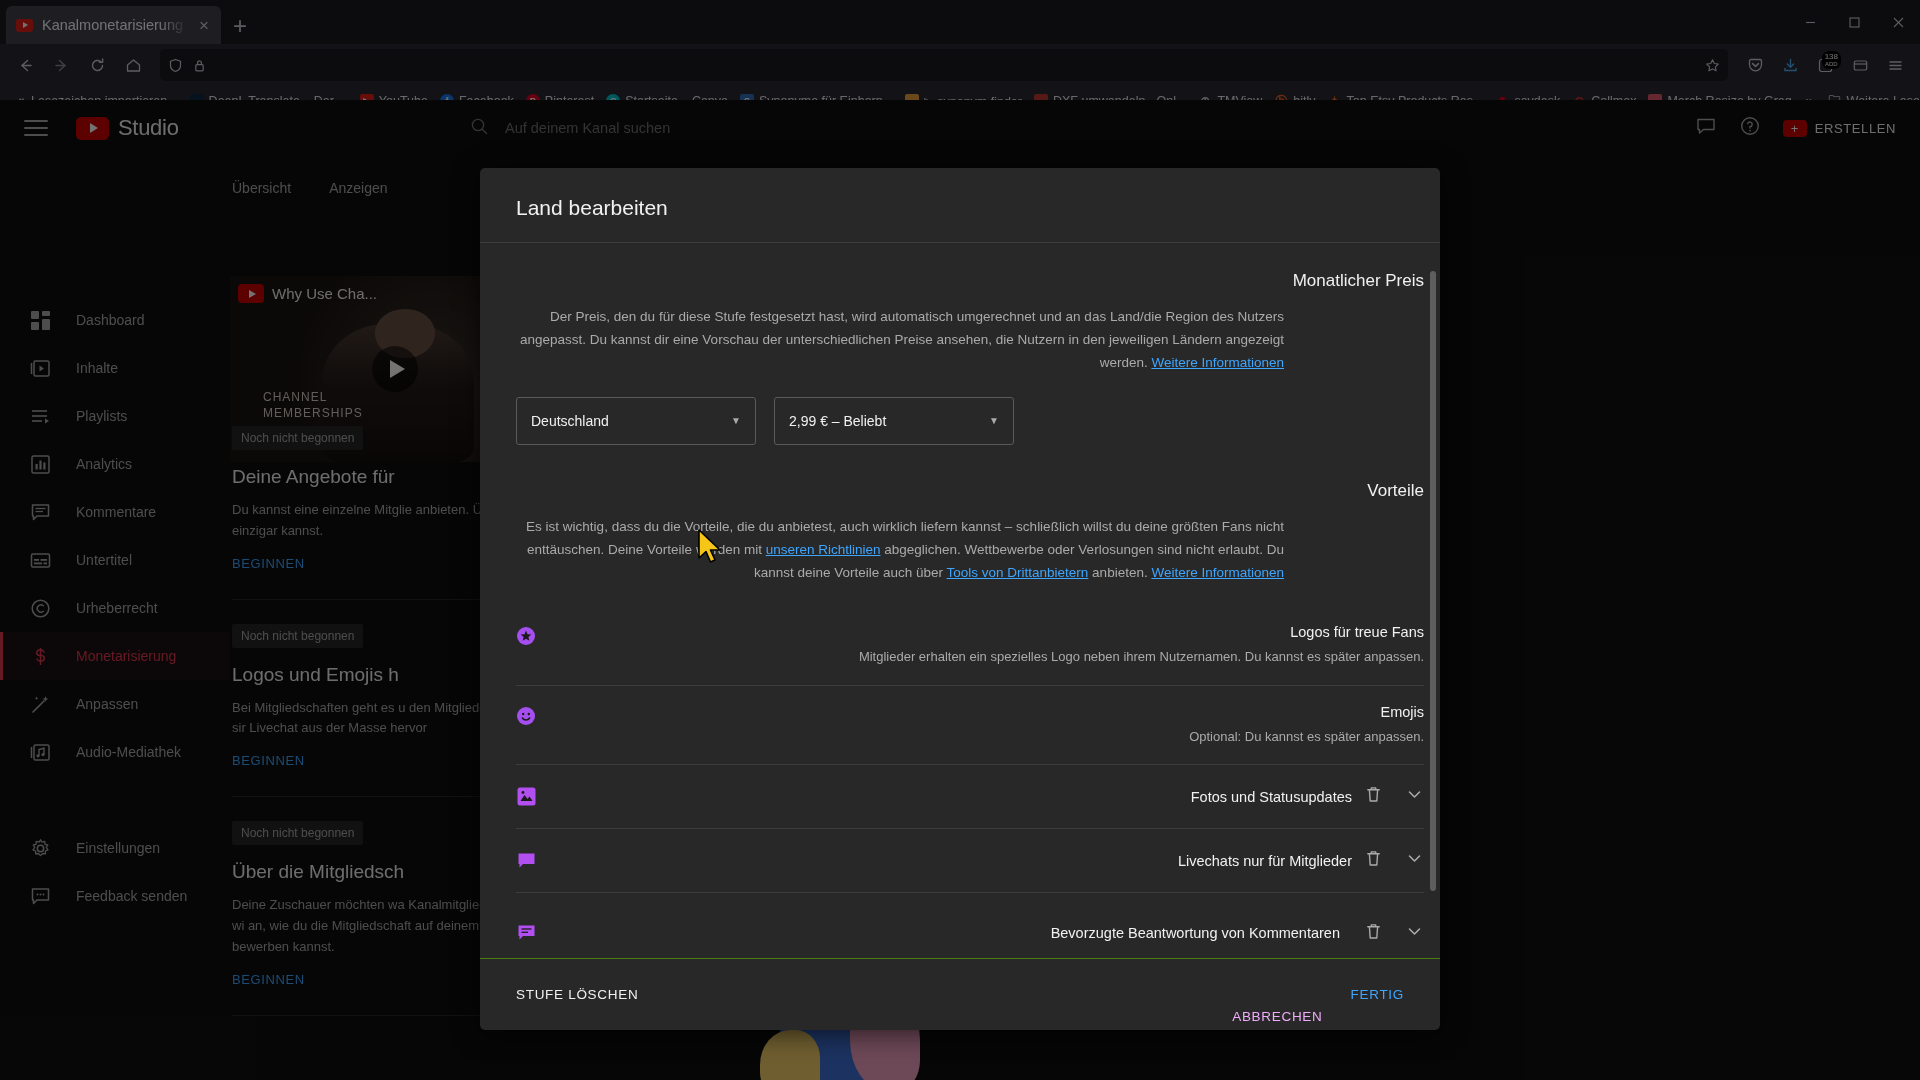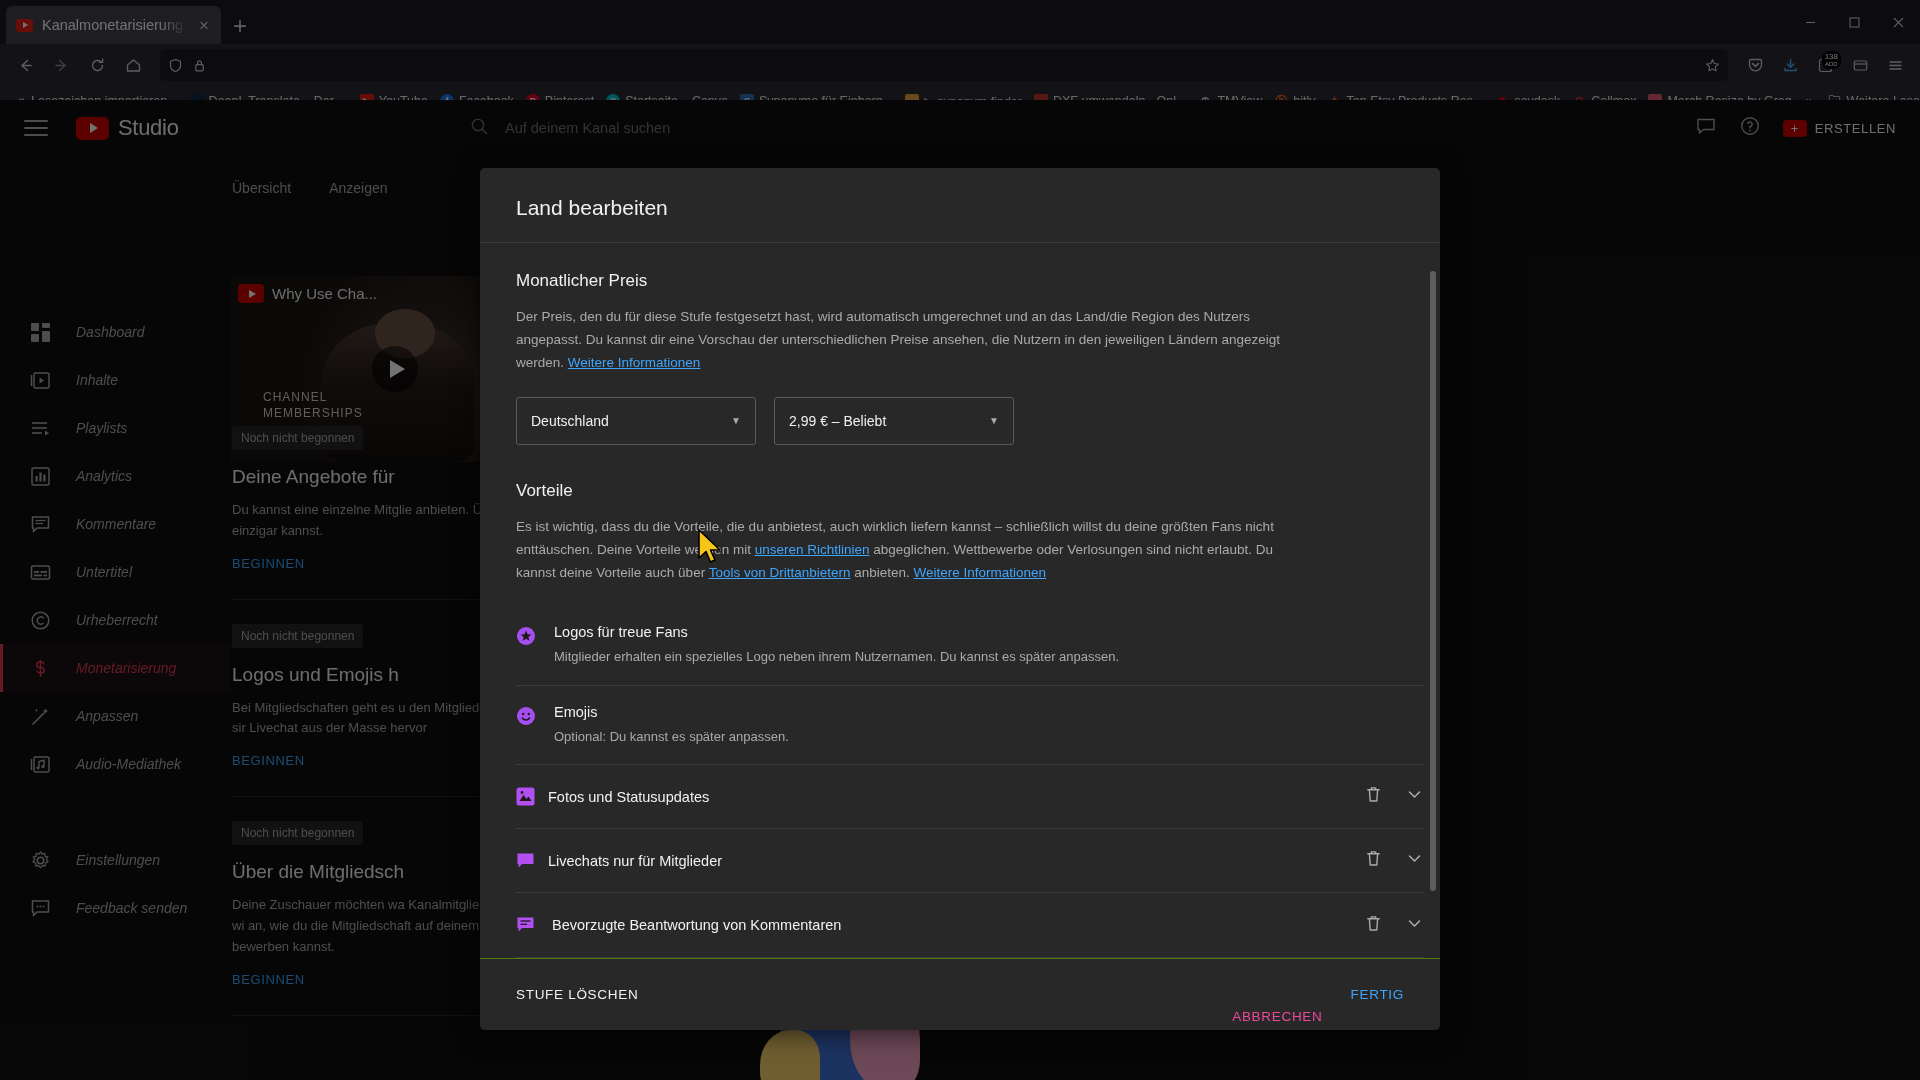--- a/index.html
+++ b/index.html
@@ -150,22 +150,22 @@
     color: #f1f1f1; font-size: 13px; letter-spacing: 0.6px;
   }
   .create-ico {
     width: 24px; height: 17px; background: #c00;
     border-radius: 4px; display: flex;
     align-items: center; justify-content: center;
     color: #fff; font-size: 13px; line-height: 1;
   }
 
   .yt-sidebar {
-    position: absolute; top: 72px; left: 0;
-    width: 230px; padding-top: 136px; font-style: italic;
+    position: absolute; top: 60px; left: 0;
+    width: 230px; padding-top: 136px;
   }
   .side-item {
     height: 48px; display: flex; align-items: center;
     gap: 24px; padding-left: 28px; position: relative;
     color: #aaa; font-size: 14px;
   }
   .side-item.active { color: #e53950; background: rgba(229,57,80,0.06); }
   .side-item.active::before {
     content: ""; position: absolute; left: 0; top: 0;
     width: 3px; height: 100%; background: #e53950;
@@ -283,20 +283,21 @@
   }
   .modal-header {
     padding: 28px 36px 22px 36px;
     border-bottom: 1px solid #3d3d3d;
     flex: 0 0 auto;
   }
   .modal-title { font-size: 21px; color: #f1f1f1; font-weight: 400; }
   .modal-body {
     flex: 1; overflow: hidden; position: relative;
     padding: 28px 16px 0 36px;
+    text-align: right;
   }
   .modal-scrollbar {
     position: absolute; right: 4px; top: 28px;
     width: 6px; height: 620px;
     background: #5e5e5e; border-radius: 3px;
   }
   .sec-title { font-size: 17px; color: #f1f1f1; margin-bottom: 14px; }
   .sec-body {
     font-size: 13.5px; color: #aaa; line-height: 1.72;
     max-width: 768px; margin-bottom: 22px;
@@ -331,21 +332,21 @@
     height: 72px; flex: 0 0 auto;
     border-top: 1px solid #4d7c0f;
     display: flex; align-items: center;
     padding: 0 36px; gap: 28px;
   }
   .foot-left {
     font-size: 13.5px; color: #f1f1f1;
     letter-spacing: 0.7px; margin-right: auto;
   }
   .foot-btn { font-size: 13.5px; letter-spacing: 0.7px; }
-  .foot-cancel { color: #ec4899; margin-top: 44px; }
+  .foot-cancel { color: #f0abfc; margin-top: 44px; }
   .foot-done { color: #3ea6ff; }
 
   .cursor { position: absolute; left: 697px; top: 528px; z-index: 60; }
 </style>
 </head>
 <body>
 
 <div class="browser">
 
   <div class="tabstrip">
@@ -858,21 +859,21 @@
 
       <div class="benefit compact">
         <span class="b-ico" style="margin-top:0">
           <svg width="19" height="19" viewBox="0 0 19 19">
               <path d="M1.5 2.5 H17.5 V13 H6 L2.5 16.5 V13 H1.5 Z" fill="#b24ff0"></path>
               <line x1="4.5" y1="6" x2="14.5" y2="6" stroke="#1a1a1a" stroke-width="1.3"></line>
               <line x1="4.5" y1="9.3" x2="11" y2="9.3" stroke="#1a1a1a" stroke-width="1.3"></line>
             </svg>
         </span>
         <div class="b-text">
-          <div class="b-name" style="margin:4px">Bevorzugte Beantwortung von Kommentaren</div>
+          <div class="b-name" style="margin:12px">Bevorzugte Beantwortung von Kommentaren</div>
         </div>
         <div class="b-actions">
           <span>
             <svg width="19" height="19" viewBox="0 0 19 19">
                 <path d="M3.8 4.8 H15.2" stroke="currentColor" stroke-width="1.4" stroke-linecap="round"></path>
                 <path d="M5.4 4.8 L6.2 16 H12.8 L13.6 4.8" fill="none" stroke="currentColor" stroke-width="1.4" stroke-linejoin="round"></path>
                 <path d="M7.3 4.8 V2.9 H11.7 V4.8" fill="none" stroke="currentColor" stroke-width="1.4" stroke-linejoin="round"></path>
               </svg>
           </span>
           <span>

